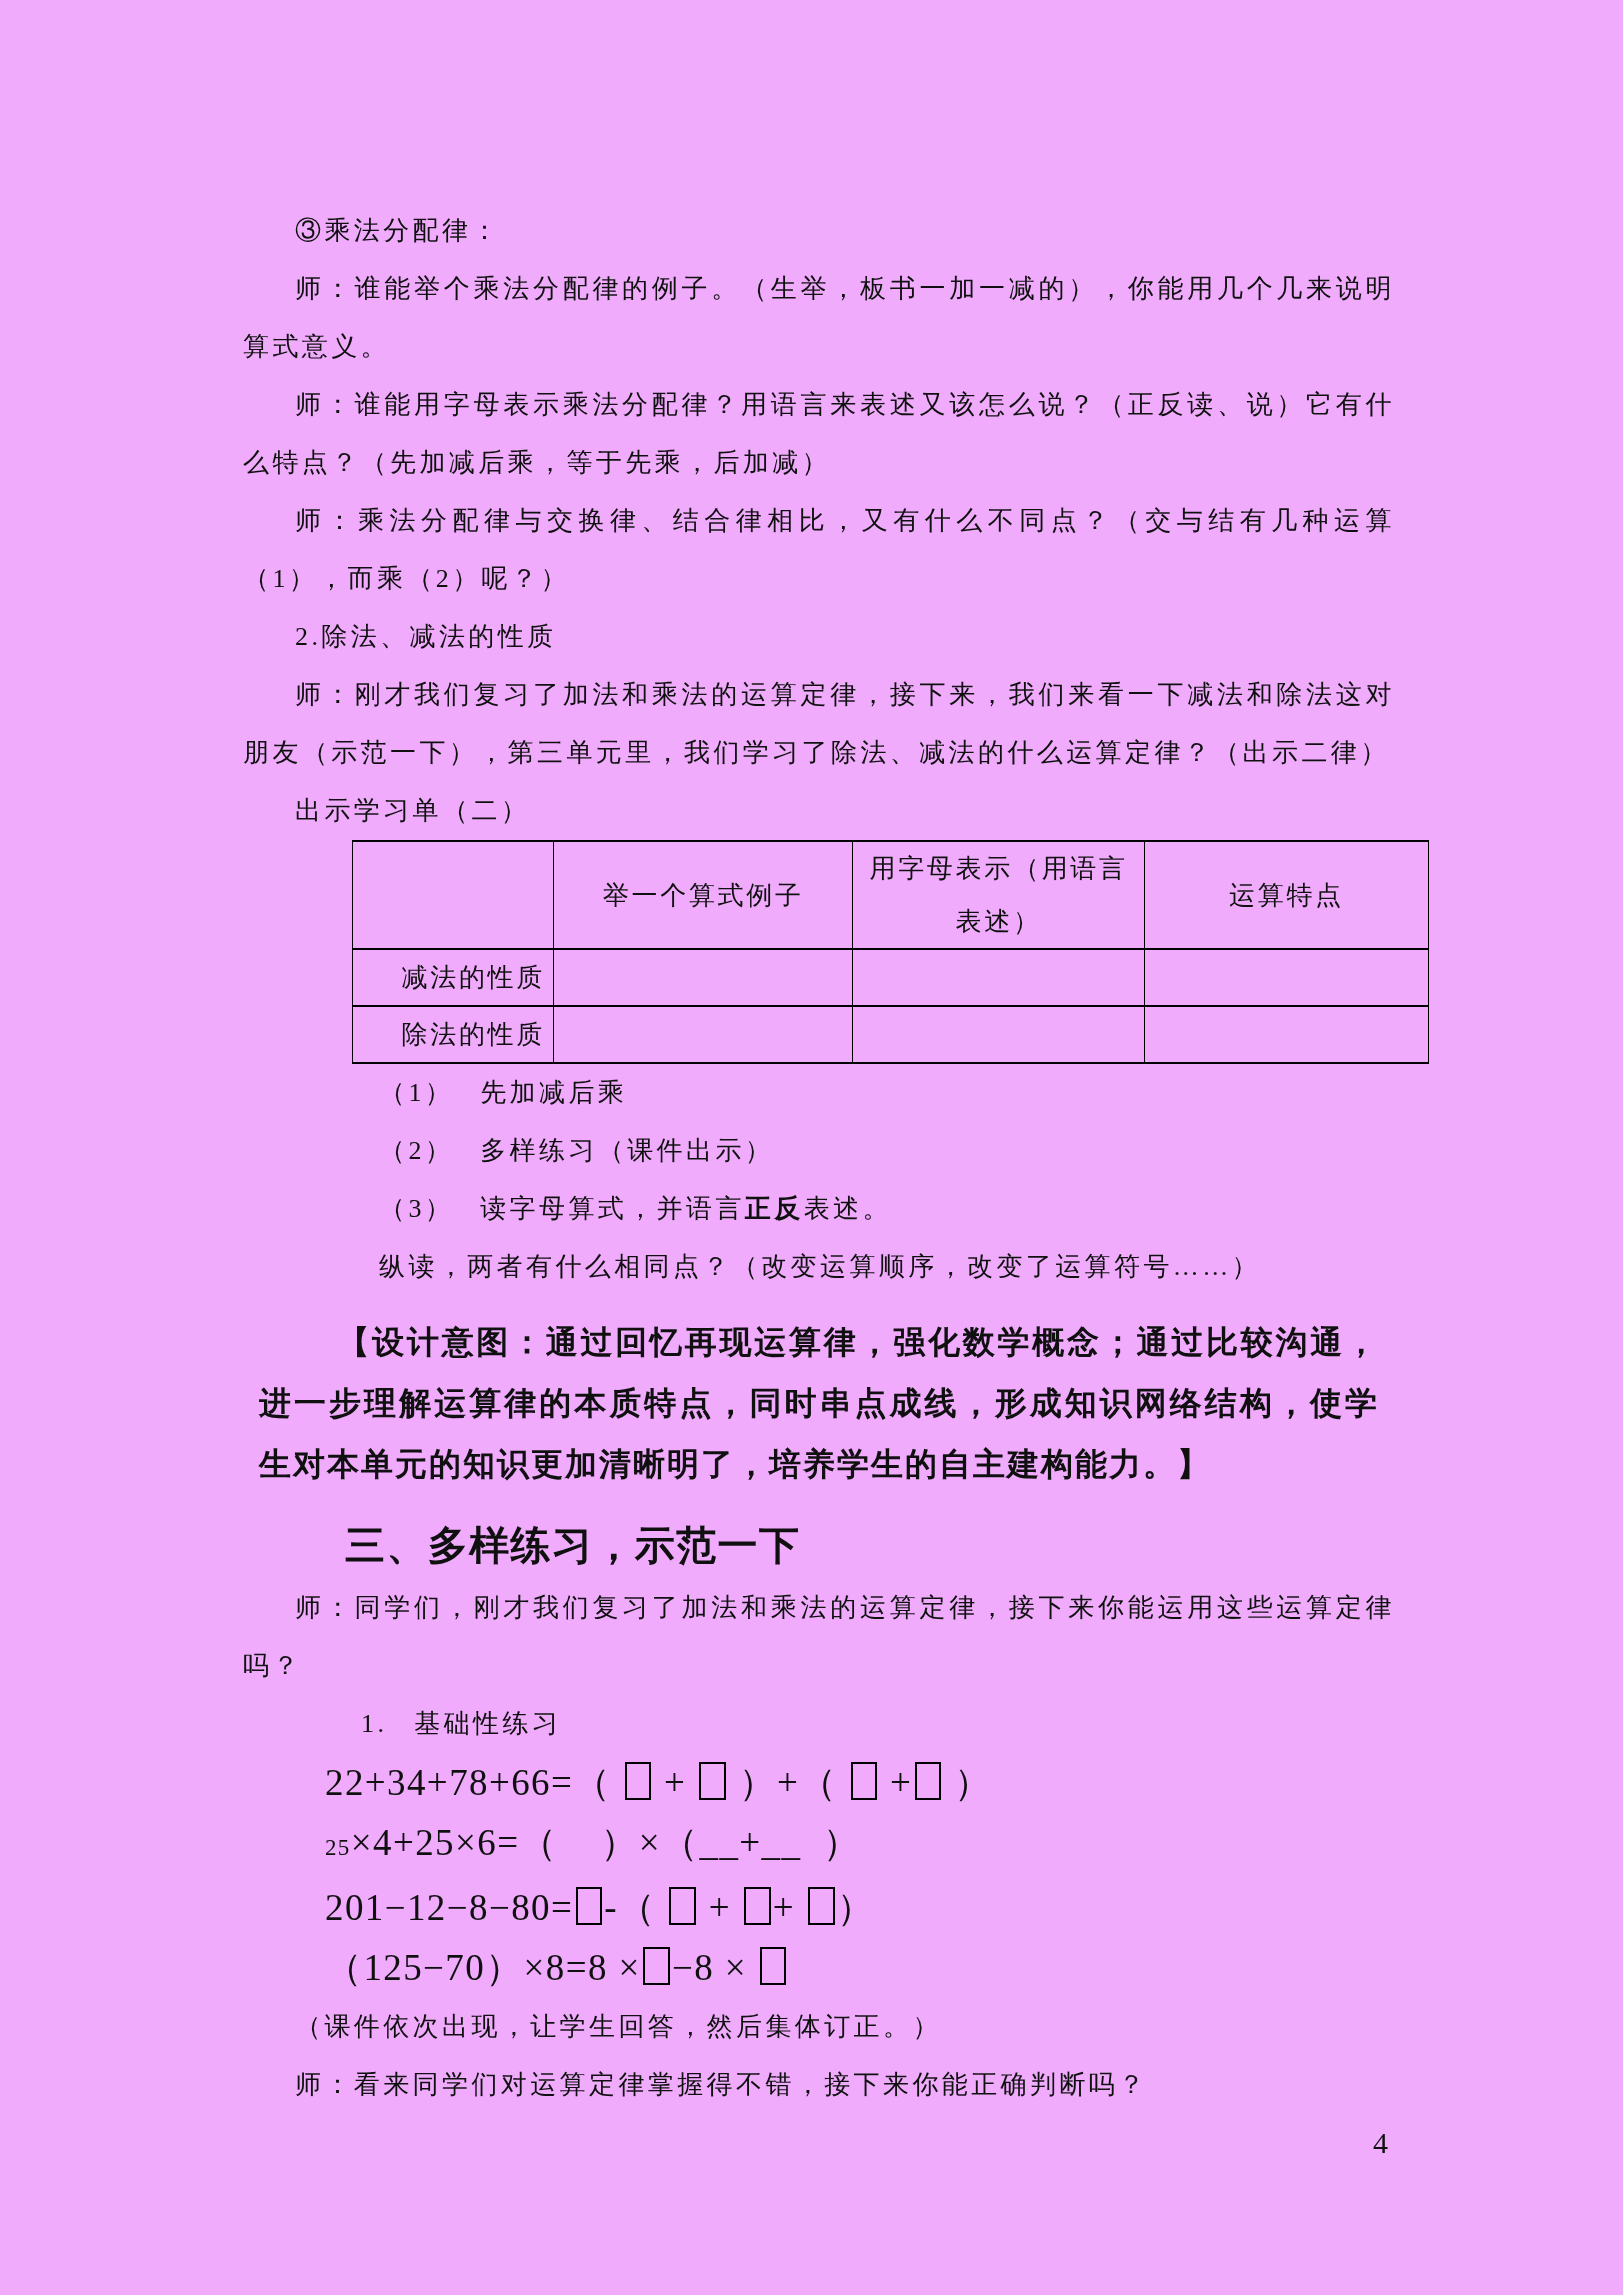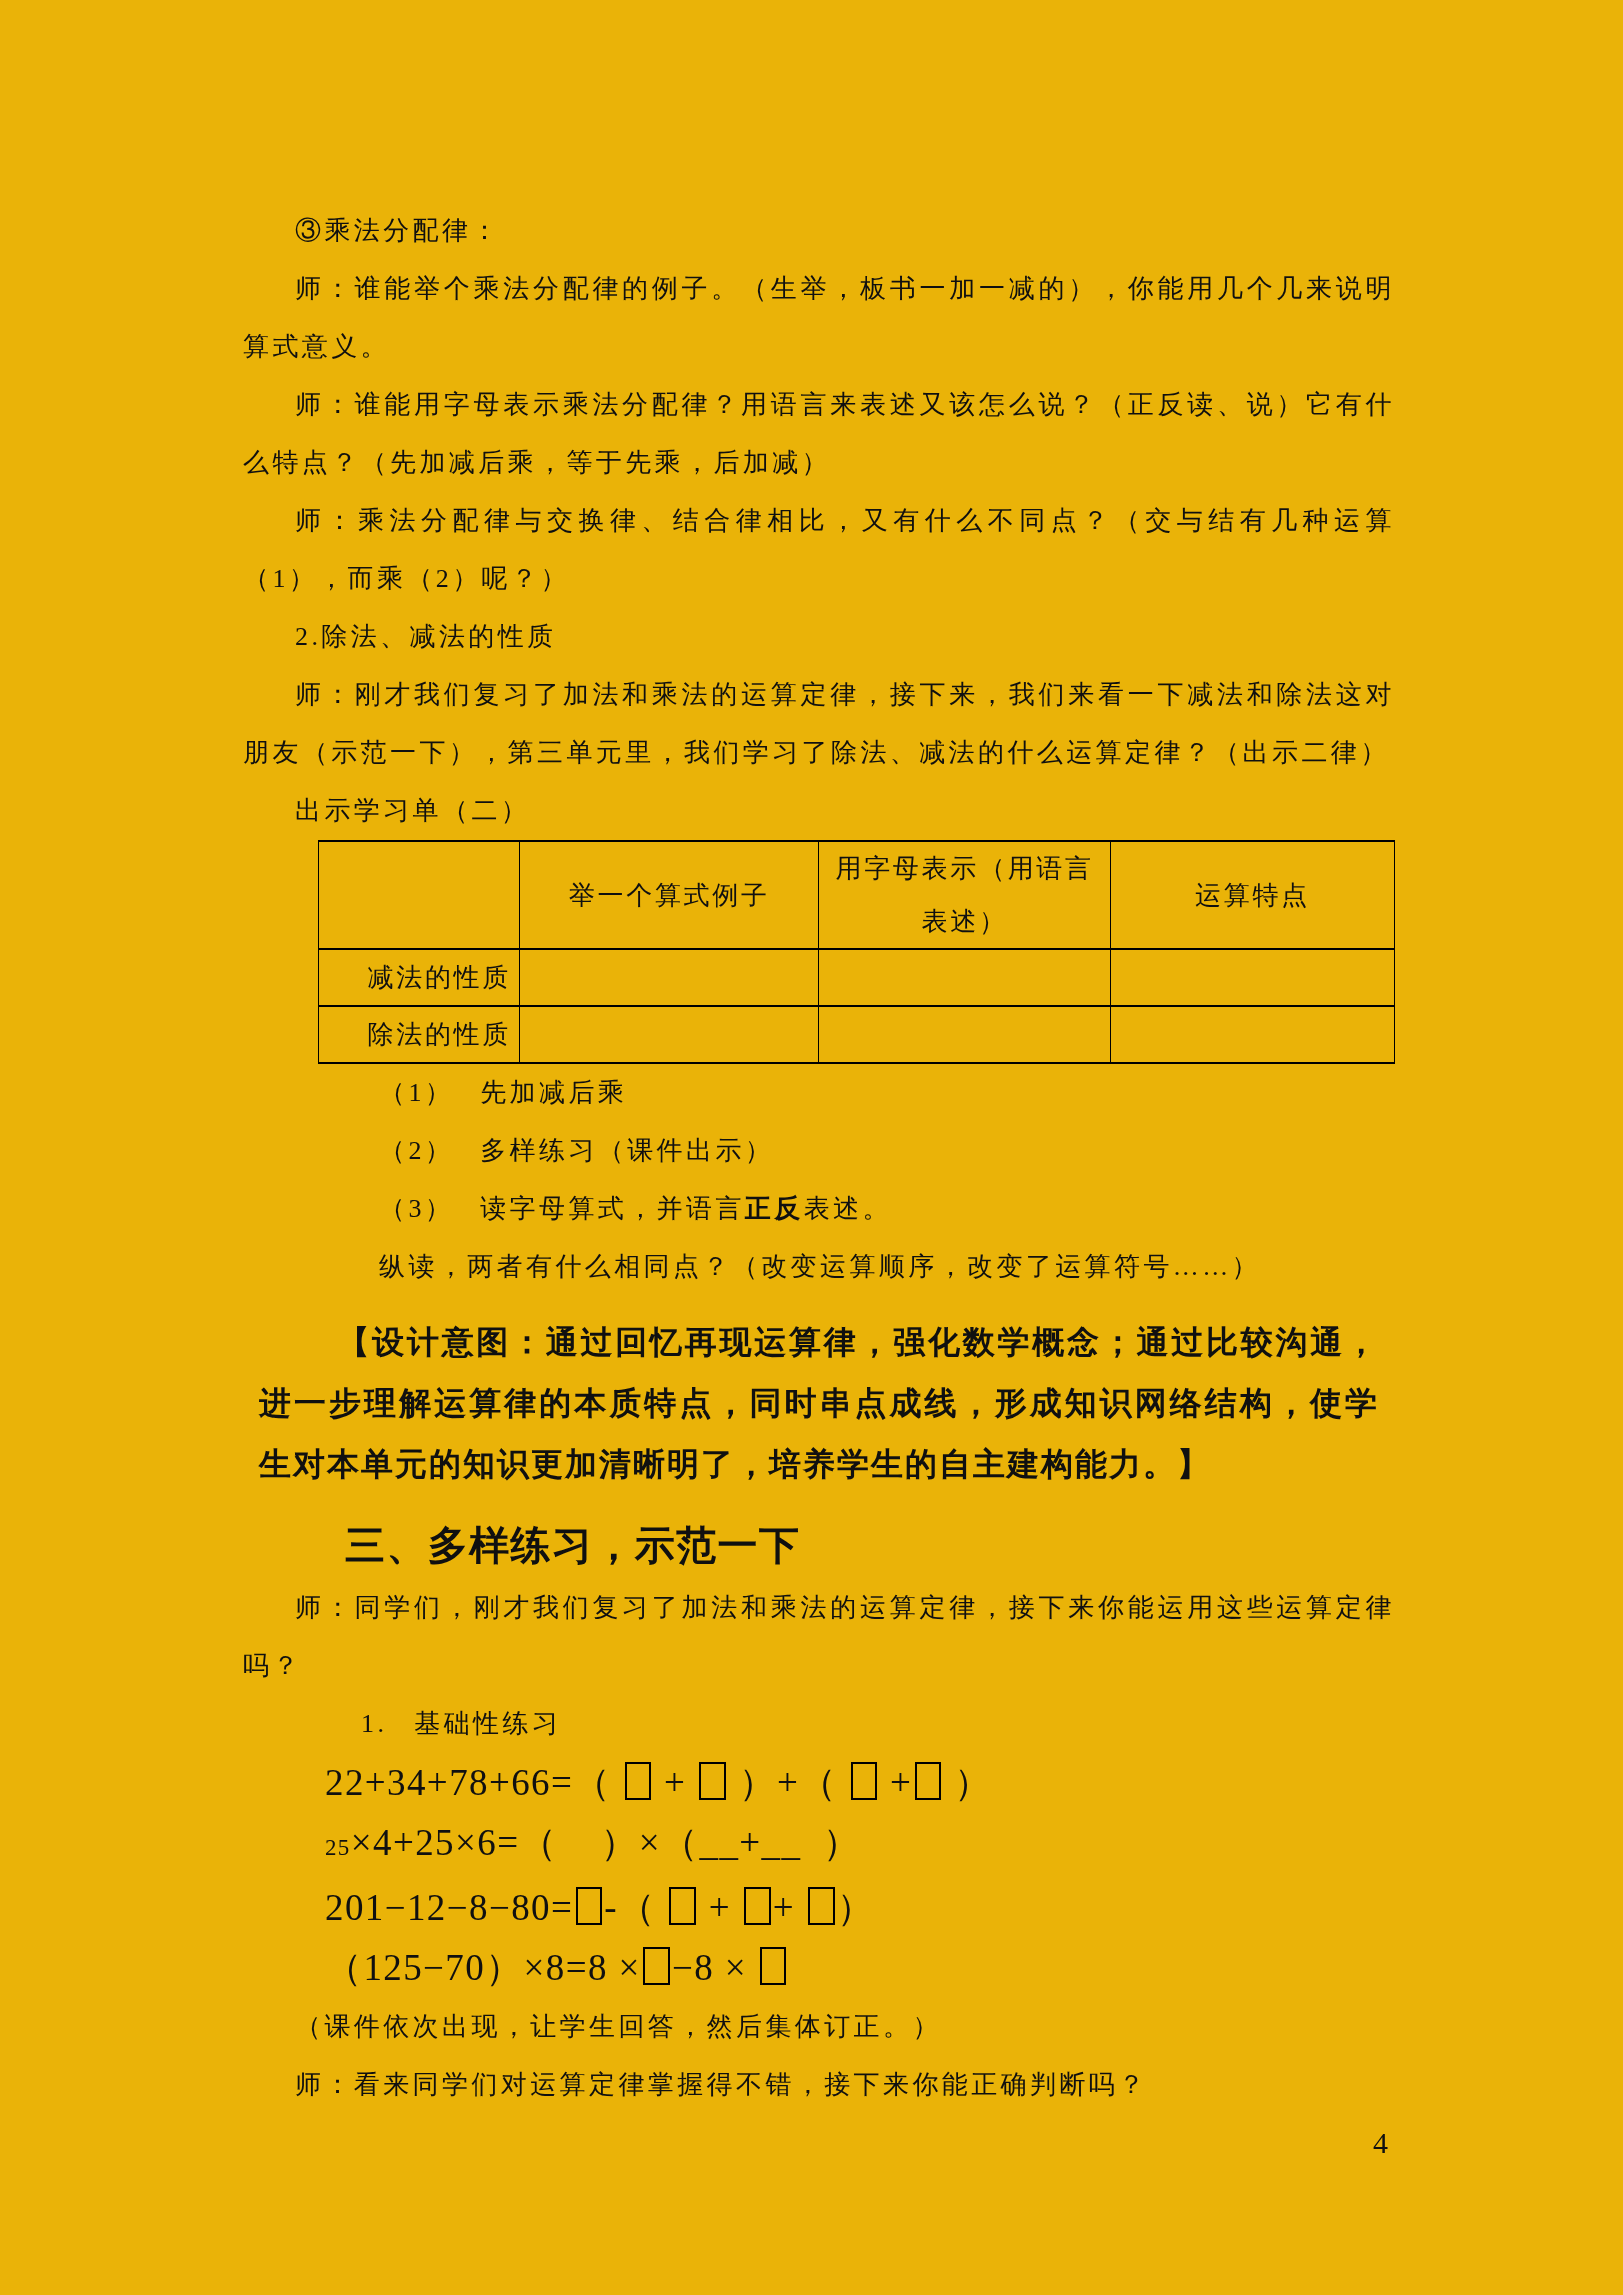--- a/index.html
+++ b/index.html
@@ -1,21 +1,21 @@
 <!DOCTYPE html>
 <html style="font-size:11px"><head>
 <meta charset="utf-8">
 <style>
   html, body { margin: 0; padding: 0; background: #888; }
   .page {
     position: relative;
     width: 1623px;
     height: 2295px;
     margin: 0 auto;
-    background: #eab308;
+    background: #f0abfc;
     font-family: "Liberation Serif", serif;
     color: #101010;
     overflow: hidden;
   }
   .content {
     position: absolute;
     left: 243px;
     top: 202px;
     width: 1152px;
   }
@@ -24,21 +24,21 @@
     font-size: 26px;
     line-height: 58px;
     letter-spacing: 3.4px;
     text-align: justify;
     text-indent: 2em;
     margin: 0;
   }
   
   table.sheet {
     border-collapse: collapse;
-    margin-left: 75px;
+    margin-left: 109px;
     width: 1077px;
     table-layout: fixed;
     padding-left: 24px;
   }
   table.sheet td {
     border-left: 1.4px solid #000;
     border-right: 1.4px solid #000;
     border-top: 2.7px solid #000;
     border-bottom: 2.7px solid #000;
     font-size: 26px;

